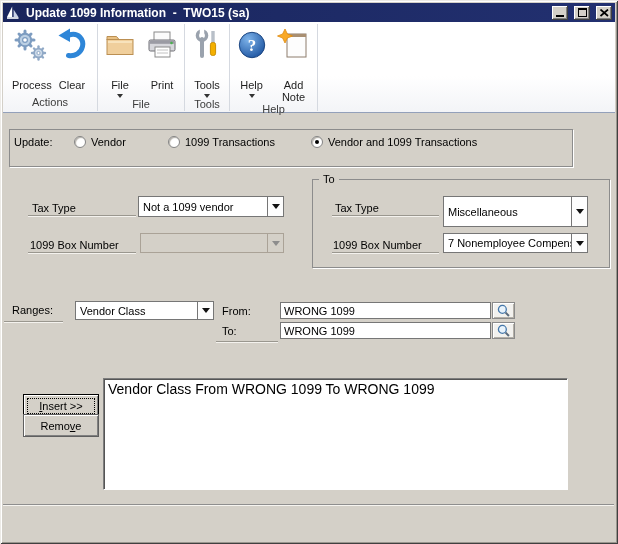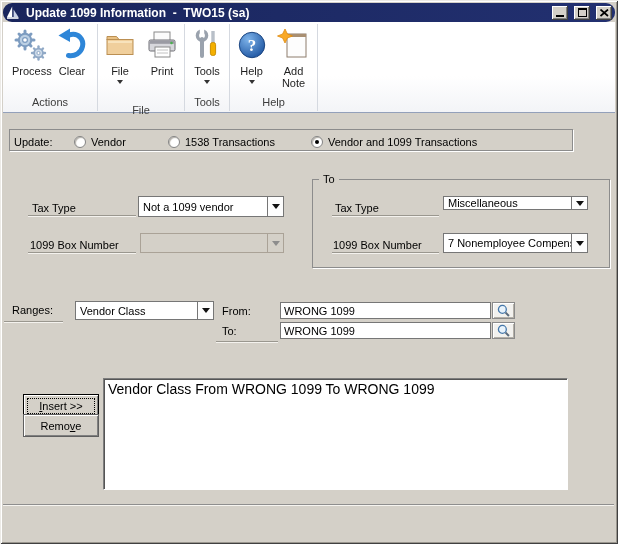--- a/index.html
+++ b/index.html
@@ -10,21 +10,21 @@
     position:relative; width:618px; height:544px; background:#d4d0c8;
     font-size:11px; color:#000; overflow:hidden;
     box-shadow: inset 1px 1px 0 #eceae6, inset -1px -1px 0 #404040,
                 inset 2px 2px 0 #ffffff, inset -2px -2px 0 #9a968e;
   }
 
   
   .titlebar {
     position:absolute; left:3px; top:3px; right:3px; height:19px;
     background:linear-gradient(to right,#19255c,#223070);
-    display:flex; align-items:center; padding:0 3px; gap:4px;border-radius:9px;
+    display:flex; align-items:center; padding:0 3px; gap:4px;
   }
   .title-text { color:#fff; font-weight:bold; font-size:12px; white-space:pre; flex:1;
                 overflow:hidden; text-overflow:clip; }
   .win-btn {
     width:16px; height:14px; background:#d4d0c8; margin-left:2px; flex:none;
     box-shadow: inset -1px -1px 0 #404040, inset 1px 1px 0 #fff, inset -2px -2px 0 #808080;
     display:flex; align-items:center; justify-content:center; cursor:default;
   }
   .g-min { width:8px; height:2px; background:#000; margin-top:7px; }
   .g-max { width:9px; height:9px; border:1px solid #000; border-top-width:2px; }
@@ -35,21 +35,21 @@
     background:linear-gradient(#ffffff 60%, #f3f4f7);
     border-bottom:1px solid #93a0ba;
   }
   .rgroup { position:absolute; top:2px; bottom:1px; border-right:1px solid #d5d9e0;
             display:flex; flex-direction:column; }
   .rbtns { flex:1; display:flex; justify-content:center; align-items:flex-start;
            gap:8px; padding-top:3px; }
   .rbtn { display:flex; flex-direction:column; align-items:center; min-width:32px; cursor:default; }
   .ricon { height:36px; display:flex; align-items:center; justify-content:center; }
   .rlabel { font-size:11px; color:#1e1e1e; text-align:center; line-height:12px; padding-top:2px;
-            max-width:36px; }
+            max-width:36px;margin-top:14px; }
   .rcaret { margin-top:3px; width:0; height:0;
             border-left:3.5px solid transparent; border-right:3.5px solid transparent;
             border-top:4px solid #333; }
   .rgroup-label { height:15px; text-align:center; font-size:11px; color:#3c3c3c; }
 
   
   .lbl { position:absolute; font-size:11px; white-space:nowrap; }
   .prompt-line { position:absolute; height:2px;
                  border-top:1px solid #9a978f; border-bottom:1px solid #f4f2ee; }
 
@@ -161,21 +161,21 @@
               <path d="M13 7 C23 4 28 12 26.5 18.5 C25 25 19 28.5 12.5 27.5" fill="none" stroke="#2e86d8" stroke-width="5" stroke-linecap="round"></path>
               <polygon points="14,0.5 2.5,7.5 14,14" fill="#2e86d8"></polygon>
             </svg>
           </span>
           <span class="rlabel">Clear</span>
         </div>
       </div>
       <div class="rgroup-label">Actions</div>
     </div>
 
-    <div class="rgroup" style="left:95px; width:87px;gap:20px;">
+    <div class="rgroup" style="left:95px; width:87px;">
       <div class="rbtns">
         <div class="rbtn">
           <span class="ricon">
             <svg width="34" height="34" viewBox="0 0 34 34">
               <path d="M4 12 L4 8.5 L13.5 8.5 L16.5 12 Z" fill="#e9c184" stroke="#bb8f52"></path>
               <rect x="4" y="11.5" width="26" height="15" fill="#f0cf9c" stroke="#bb8f52"></rect>
               <rect x="5" y="13" width="24" height="2" fill="#f8e3bc"></rect>
             </svg>
           </span>
           <span class="rlabel">File</span>
@@ -244,29 +244,29 @@
               <polygon points="8,1 10.4,6 15.5,8 10.4,10 8,15 5.6,10 0.5,8 5.6,6" fill="#f9a825" stroke="#e08c10" stroke-width="0.8"></polygon>
             </svg>
           </span>
           <span class="rlabel">Add Note</span>
         </div>
       </div>
       <div class="rgroup-label">Help</div>
     </div>
   </div>
 
-  <div class="etched" style="left:9px; top:129px; width:564px; height:22px;">
+  <div class="etched" style="left:9px; top:129px; width:564px; height:38px;">
     <span class="lbl" style="left:4px; top:6px;">Update:</span>
     <div class="upd-opt" style="left:64px; top:6px;">
       <span class="radio"></span>
       <span>Vendor</span>
     </div>
     <div class="upd-opt" style="left:158px; top:6px;">
       <span class="radio"></span>
-      <span>1538 Transactions</span>
+      <span>1099 Transactions</span>
     </div>
     <div class="upd-opt" style="left:301px; top:6px;">
       <span class="radio sel"></span>
       <span>Vendor and 1099 Transactions</span>
     </div>
   </div>
 
   <span class="lbl" style="left:32px; top:202px;">Tax Type</span>
   <div class="prompt-line" style="left:28px; top:215px; width:108px;"></div>
   <div class="gp-select" style="left:138px; top:196px; width:146px; height:21px;">
@@ -282,21 +282,21 @@
     <span class="dbtn">
         <i></i>
       </span>
   </div>
 
   <fieldset class="gpbox" style="left:312px; top:173px; width:298px; height:95px;">
     <legend>To</legend>
   </fieldset>
   <span class="lbl" style="left:335px; top:202px;">Tax Type</span>
   <div class="prompt-line" style="left:332px; top:215px; width:107px;"></div>
-  <div class="gp-select" style="left:443px; top:196px; width:145px; height:14px;">
+  <div class="gp-select" style="left:443px; top:196px; width:145px; height:31px;">
     <span class="val">Miscellaneous</span>
     <span class="dbtn">
         <i></i>
       </span>
   </div>
   <span class="lbl" style="left:333px; top:239px;">1099 Box Number</span>
   <div class="prompt-line" style="left:332px; top:252px; width:107px;"></div>
   <div class="gp-select" style="left:443px; top:233px; width:145px; height:20px;">
     <span class="val">7 Nonemployee Compens</span>
     <span class="dbtn">

